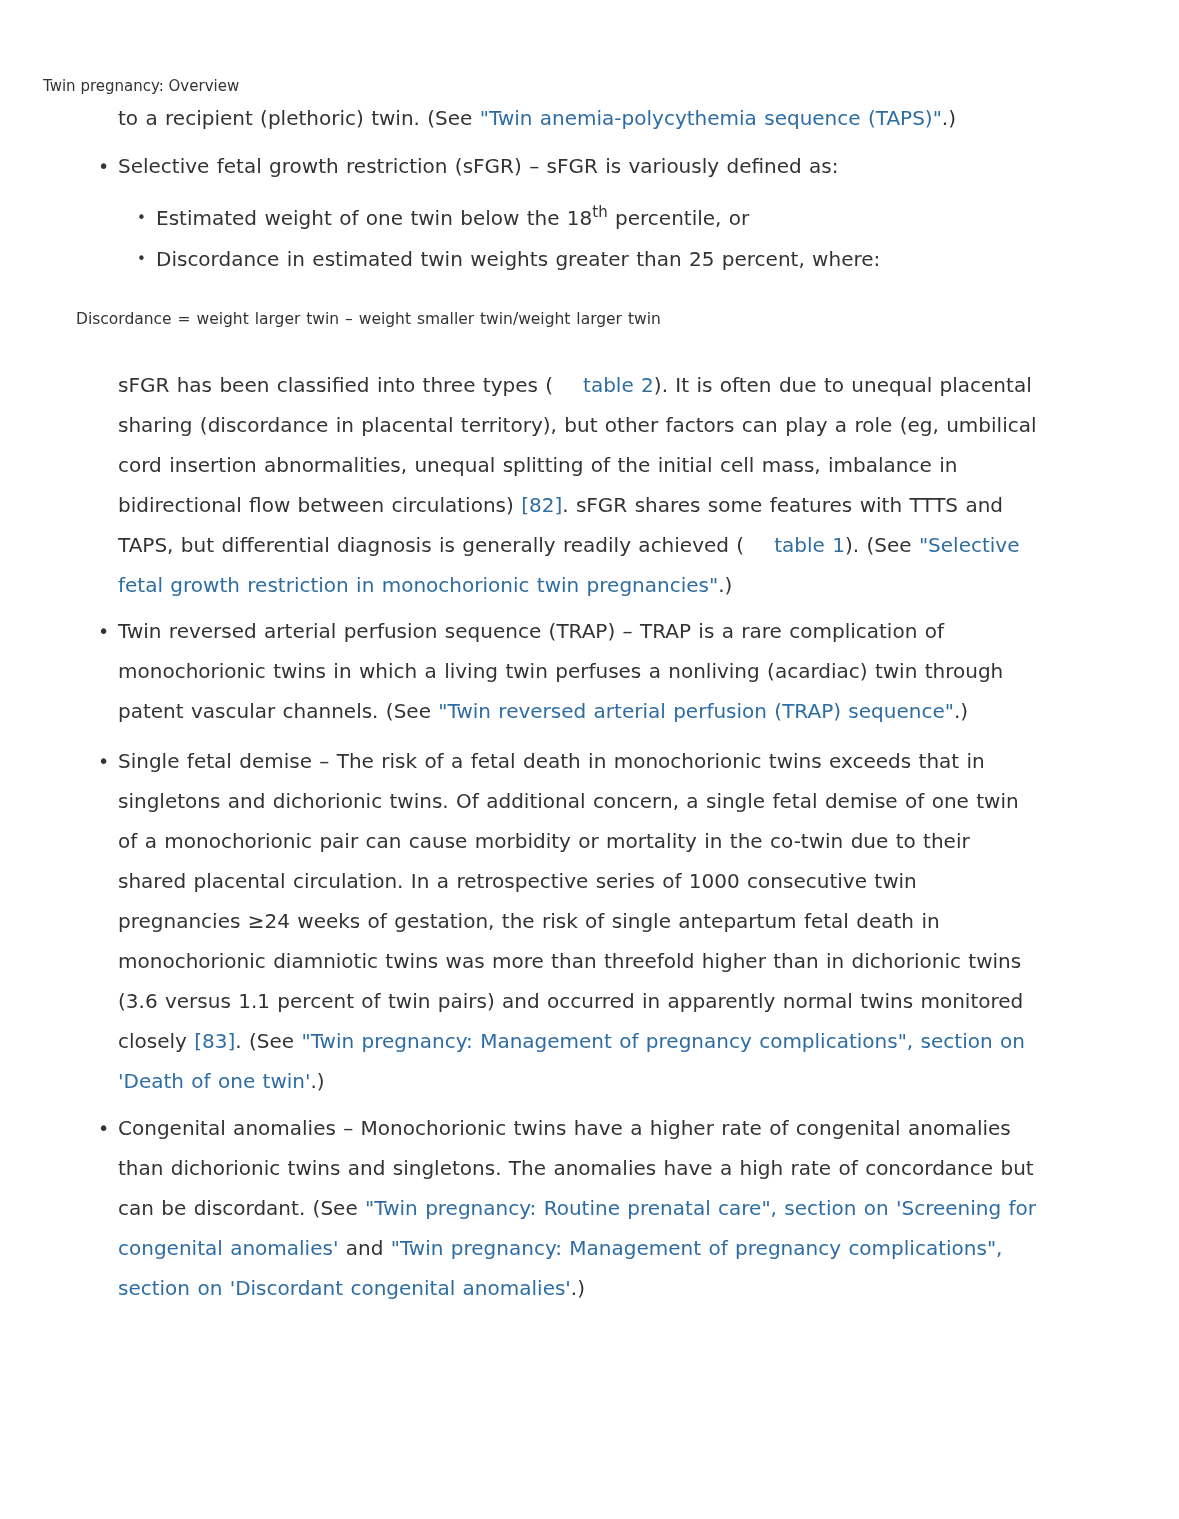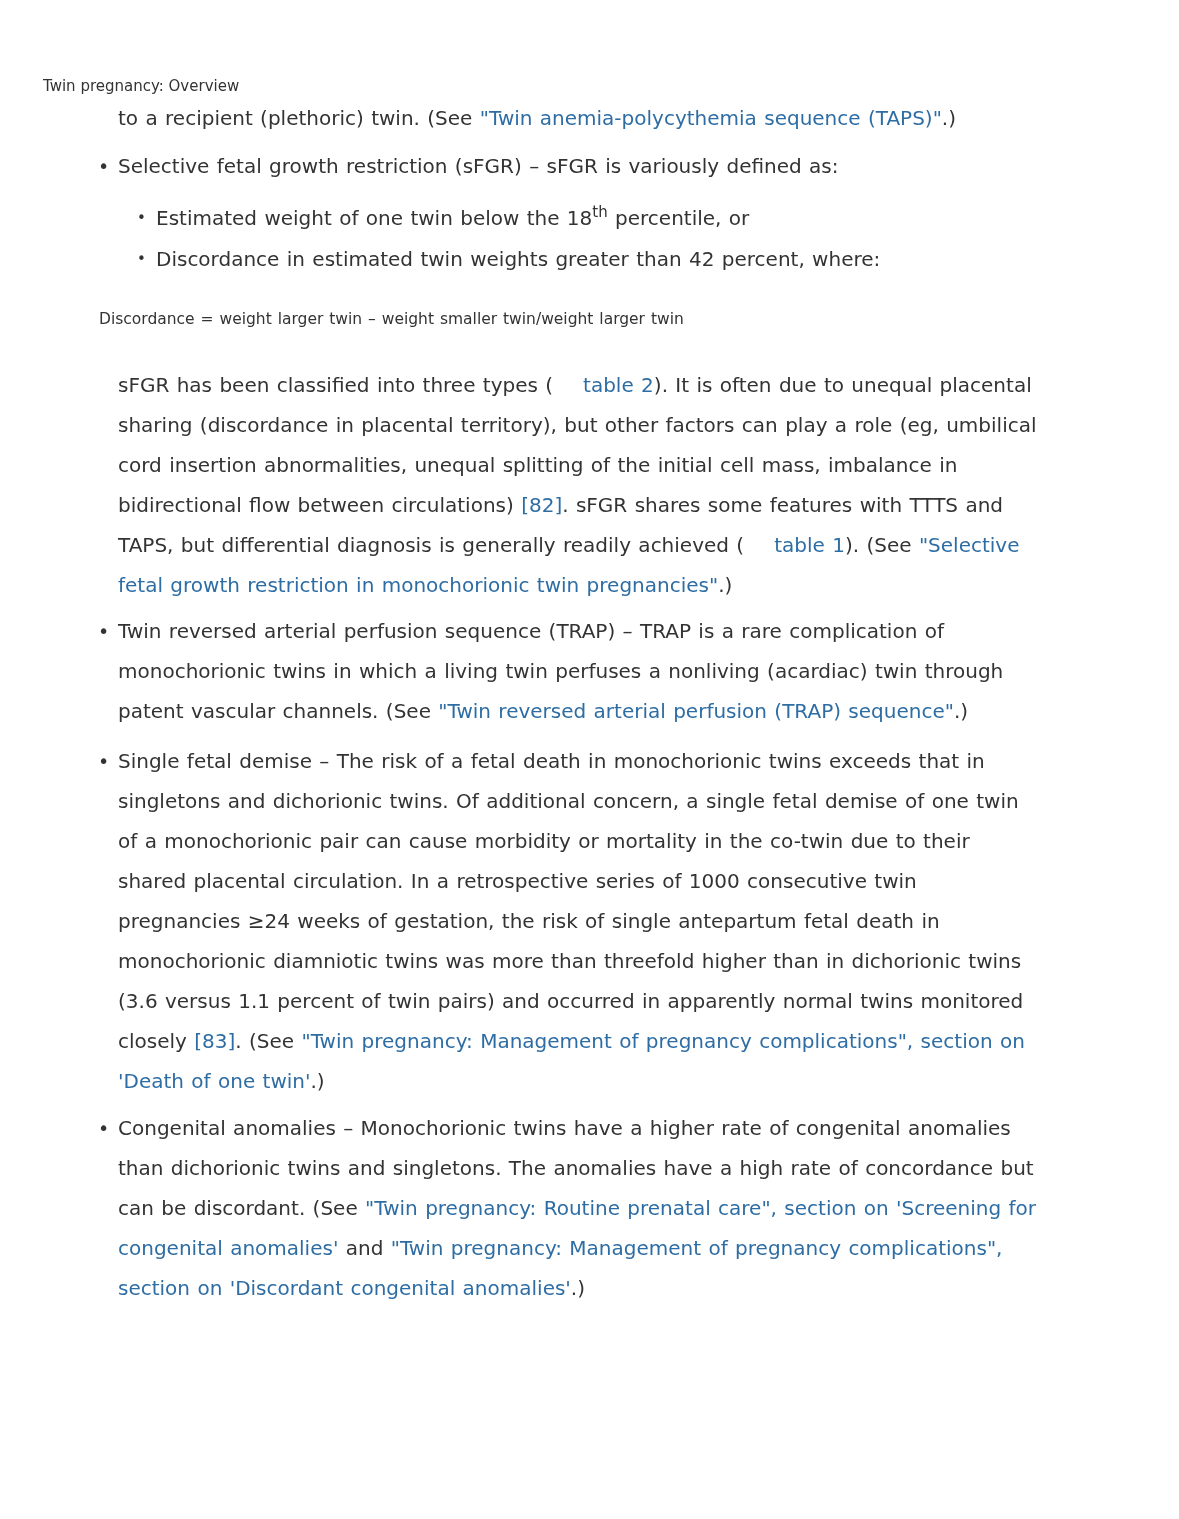--- a/index.html
+++ b/index.html
@@ -34,38 +34,38 @@
   .bullet .marker{left:-20px;font-size:19px;}
   .subbullet .marker{left:-19px;font-size:15px;}
   .seg-bold{font-weight:normal;}
   .seg-link{color:#2e6da4;cursor:pointer;}
   .seg-sup{font-size:15px;line-height:0;vertical-align:super;}
   .seg-gap{display:inline-block;width:30px;}
   #blk-p1{left:118px;top:98px;}
   #blk-b1{left:118px;top:146px;}
   #blk-sb1{left:156px;top:198px;}
   #blk-sb2{left:156px;top:239px;}
-  #blk-formula{left:76px;top:309px;font-size:15.5px;line-height:20px;margin-left:23px;}
+  #blk-formula{left:76px;top:309px;font-size:15.5px;line-height:20px;}
   #blk-p2{left:118px;top:365px;}
   #blk-b2{left:118px;top:611px;}
   #blk-b3{left:118px;top:741px;}
   #blk-b4{left:118px;top:1108px;}
   #blk-p3{left:58px;top:1321px;text-indent:12px;}
 </style>
 </head>
 <body>
 
 <div class="page">
   <div class="running-header">Twin pregnancy: Overview</div>
 
   <main>
       <div class="block paragraph" id="blk-p1"><span class="seg-plain">to a recipient (plethoric) twin. (See </span><span class="seg-link">"Twin anemia-polycythemia sequence (TAPS)"</span><span class="seg-plain">.)</span></div>
       <div class="block bullet" id="blk-b1"><span class="marker">•</span><span class="seg-bold">Selective fetal growth restriction (sFGR)</span><span class="seg-plain"> – sFGR is variously defined as:</span></div>
       <div class="block subbullet" id="blk-sb1"><span class="marker">•</span><span class="seg-plain">Estimated weight of one twin below the 18</span><sup class="seg-sup">th</sup><span class="seg-plain"> percentile, or</span></div>
-      <div class="block subbullet" id="blk-sb2"><span class="marker">•</span><span class="seg-plain">Discordance in estimated twin weights greater than 42 percent, where:</span></div>
+      <div class="block subbullet" id="blk-sb2"><span class="marker">•</span><span class="seg-plain">Discordance in estimated twin weights greater than 25 percent, where:</span></div>
       <div class="block formula" id="blk-formula"><span class="seg-plain">Discordance = weight larger twin – weight smaller twin/weight larger twin</span></div>
       <div class="block paragraph" id="blk-p2"><span class="seg-plain">sFGR has been classified into three types (</span><span class="seg-gap"></span><span class="seg-link">table 2</span><span class="seg-plain">). It is often due to unequal placental</span><br><span class="seg-plain">sharing (discordance in placental territory), but other factors can play a role (eg, umbilical</span><br><span class="seg-plain">cord insertion abnormalities, unequal splitting of the initial cell mass, imbalance in</span><br><span class="seg-plain">bidirectional flow between circulations) </span><span class="seg-link">[82]</span><span class="seg-plain">. sFGR shares some features with TTTS and</span><br><span class="seg-plain">TAPS, but differential diagnosis is generally readily achieved (</span><span class="seg-gap"></span><span class="seg-link">table 1</span><span class="seg-plain">). (See </span><span class="seg-link">"Selective</span><br><span class="seg-link">fetal growth restriction in monochorionic twin pregnancies"</span><span class="seg-plain">.)</span></div>
       <div class="block bullet" id="blk-b2"><span class="marker">•</span><span class="seg-bold">Twin reversed arterial perfusion sequence (TRAP)</span><span class="seg-plain"> – TRAP is a rare complication of</span><br><span class="seg-plain">monochorionic twins in which a living twin perfuses a nonliving (acardiac) twin through</span><br><span class="seg-plain">patent vascular channels. (See </span><span class="seg-link">"Twin reversed arterial perfusion (TRAP) sequence"</span><span class="seg-plain">.)</span></div>
       <div class="block bullet" id="blk-b3"><span class="marker">•</span><span class="seg-bold">Single fetal demise</span><span class="seg-plain"> – The risk of a fetal death in monochorionic twins exceeds that in</span><br><span class="seg-plain">singletons and dichorionic twins. Of additional concern, a single fetal demise of one twin</span><br><span class="seg-plain">of a monochorionic pair can cause morbidity or mortality in the co-twin due to their</span><br><span class="seg-plain">shared placental circulation. In a retrospective series of 1000 consecutive twin</span><br><span class="seg-plain">pregnancies ≥24 weeks of gestation, the risk of single antepartum fetal death in</span><br><span class="seg-plain">monochorionic diamniotic twins was more than threefold higher than in dichorionic twins</span><br><span class="seg-plain">(3.6 versus 1.1 percent of twin pairs) and occurred in apparently normal twins monitored</span><br><span class="seg-plain">closely </span><span class="seg-link">[83]</span><span class="seg-plain">. (See </span><span class="seg-link">"Twin pregnancy: Management of pregnancy complications", section on</span><br><span class="seg-link">'Death of one twin'</span><span class="seg-plain">.)</span></div>
       <div class="block bullet" id="blk-b4"><span class="marker">•</span><span class="seg-bold">Congenital anomalies</span><span class="seg-plain"> – Monochorionic twins have a higher rate of congenital anomalies</span><br><span class="seg-plain">than dichorionic twins and singletons. The anomalies have a high rate of concordance but</span><br><span class="seg-plain">can be discordant. (See </span><span class="seg-link">"Twin pregnancy: Routine prenatal care", section on 'Screening for</span><br><span class="seg-link">congenital anomalies'</span><span class="seg-plain"> and </span><span class="seg-link">"Twin pregnancy: Management of pregnancy complications",</span><br><span class="seg-link">section on 'Discordant congenital anomalies'</span><span class="seg-plain">.)</span></div>
       <div class="block paragraph" id="blk-p3"><span class="seg-bold">Monoamniotic where</span><span class="seg-plain"> — In addition to the problems of monochorionic diamniotic</span><br></div>
     </main>
 
   <div class="page-footer">- Page 13 of 30 -</div>
 </div>

